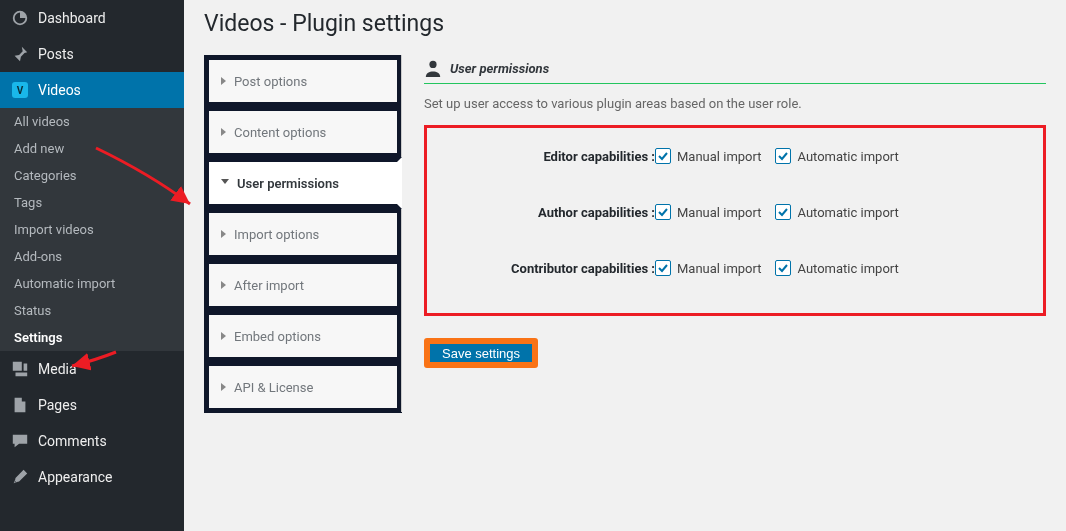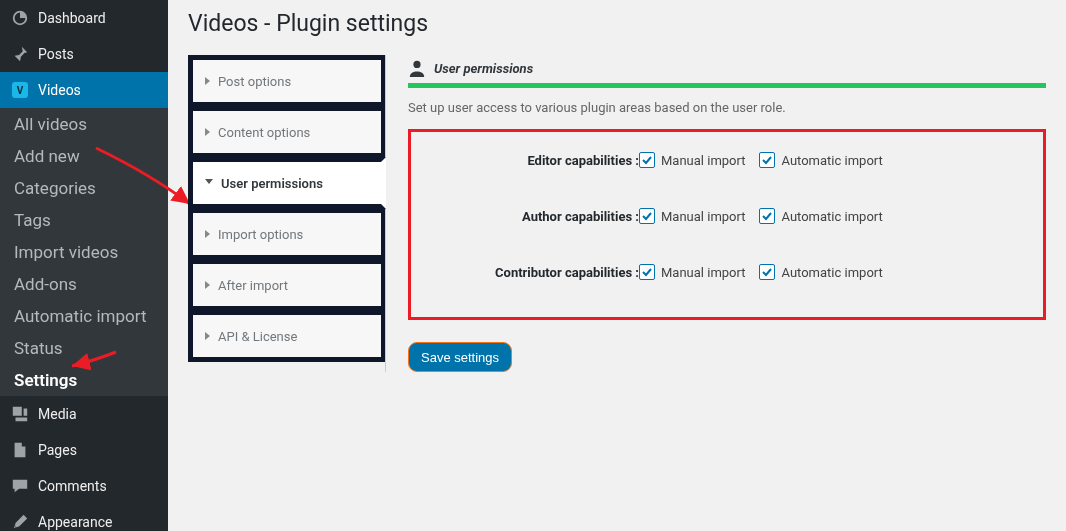--- a/index.html
+++ b/index.html
@@ -1,51 +1,51 @@
 <!DOCTYPE html>
 <html><head>
 <meta charset="utf-8">
 <style>
   * { box-sizing: border-box; margin: 0; padding: 0; }
   html, body { width: 1066px; height: 531px; font-family: -apple-system, BlinkMacSystemFont, "Segoe UI", Roboto, sans-serif; font-size: 13px; color: #444; background: #f1f1f1; overflow: hidden; }
   .app { display: flex; width: 100%; height: 100%; position: relative; }
   
-  .sidebar { width: 168px; background: #23282d; color: #eee; display: flex; flex-direction: column; position: relative; }
+  .sidebar { width: 184px; background: #23282d; color: #eee; display: flex; flex-direction: column; position: relative; }
   .side-item { display: flex; align-items: center; padding: 8px 8px 8px 10px; color: #eee; font-size: 14px; cursor: pointer; position: relative; }
   .side-item .ico { width: 20px; height: 20px; display: inline-flex; align-items: center; justify-content: center; margin-right: 8px; color: rgba(240,245,250,.6); }
   .side-item.active { background: #0073aa; color: #fff; }
   .side-item.active .ico { color: #fff; }
   .side-item.active::after { content: ""; position: absolute; right: -8px; top: 50%; transform: translateY(-50%); border: 8px solid transparent; border-right-color: #f1f1f1; }
   .sub-list { background: #32373c; }
-  .sub-item { padding: 6px 8px 6px 14px; color: #b4b9be; font-size: 17px; cursor: pointer; }
+  .sub-item { padding: 6px 8px 6px 14px; color: #b4b9be; font-size: 13px; cursor: pointer; }
   .sub-item.current { color: #fff; font-weight: 600; }
   .videos-badge { width: 16px; height: 16px; border-radius: 3px; background: #19b7ea; color: #0b2e3a; font-weight: 700; font-size: 10px; display:inline-flex;align-items:center;justify-content:center; }
   svg { display: block; }
   
   .main { flex: 1; padding: 5px 20px 20px 20px; position: relative; }
   .page-title { font-size: 23px; font-weight: 400; color: #23282d; padding: 5px 0 18px 0; }
   .content-flex { display: flex; }
   .tabs-col { width: 198px; }
   .tab { border: 5px solid #0f172a; background: #f7f7f7; color: #72777c; height: 52px; display: flex; align-items: center; padding: 0 12px; margin-bottom: -1px; cursor: pointer; }
   .tab .arr { width: 0; height: 0; border-left: 5px solid #888; border-top: 4px solid transparent; border-bottom: 4px solid transparent; margin-right: 8px; }
   .tab.active { background: #fff; border-right-color: #fff; color: #32373c; z-index: 2; position: relative; }
   .tab.active .arr { border-left: 4px solid transparent; border-right: 4px solid transparent; border-top: 5px solid #555; height: 0; width: 0; }
   .tab.active .lbl { color: #32373c; font-weight: 600; }
   .panel { flex: 1; border-left: 1px solid #ccc; padding: 4px 0 0 22px; margin-left: -1px; }
   .panel-head { display: flex; align-items: center; margin-bottom: 6px; }
   .panel-head .pico { margin-right: 8px; }
   .panel-head .ptitle { font-style: italic; font-weight: 700; color: #32373c; }
-  .panel-note { color: #666; border-top: 5px solid #22c55e; padding-top: 12px; }
+  .panel-note { color: #666; border-top: 1px solid #22c55e; padding-top: 12px; }
   .caps-box { border: 3px solid #ec1c24; margin: 14px 0 22px 0; padding: 20px 28px 16px 28px; text-align: right; }
   .cap-row { display: flex; align-items: center; margin-bottom: 40px; }
   .cap-row:last-child { margin-bottom: 21px; }
   .cap-label { width: 200px; font-weight: 700; color: #23282d; }
   .chk-wrap { display: flex; align-items: center; margin-right: 14px; }
   .chkbox { width: 16px; height: 16px; border: 1px solid #0073aa; border-radius: 2px; display: inline-flex; align-items: center; justify-content: center; margin-right: 6px; background: #fff; color: #0073aa; }
-  .btn { background: #0073aa; border: 1px solid #f97316; color: #fff; font-size: 13px; padding: 0 12px; height: 30px; border-radius: 9px; cursor: pointer; }
+  .btn { background: #0073aa; border: 6px solid #f97316; color: #fff; font-size: 13px; padding: 0 12px; height: 30px; border-radius: 3px; cursor: pointer; }
   
   .arrow-svg { position: absolute; pointer-events: none; }
   .arrow1 { left: 90px; top: 144px; width: 110px; height: 70px; }
   .arrow2 { left: 66px; top: 348px; width: 56px; height: 26px; }
 </style>
 </head>
 <body>
 <div class="app">
 
 <div class="sidebar">
@@ -132,20 +132,24 @@
             <span class="arr"></span>
             <span class="lbl">User permissions</span>
           </div>
       <div class="tab">
             <span class="arr"></span>
             <span class="lbl">Import options</span>
           </div>
       <div class="tab">
             <span class="arr"></span>
             <span class="lbl">After import</span>
+          </div>
+      <div class="tab">
+            <span class="arr"></span>
+            <span class="lbl">Embed options</span>
           </div>
       <div class="tab">
             <span class="arr"></span>
             <span class="lbl">API &amp; License</span>
           </div>
     </div>
     <div class="panel">
       <div class="panel-head">
         <span class="pico">
               <svg width="18" height="18" viewBox="0 0 20 20" fill="#32373c">

